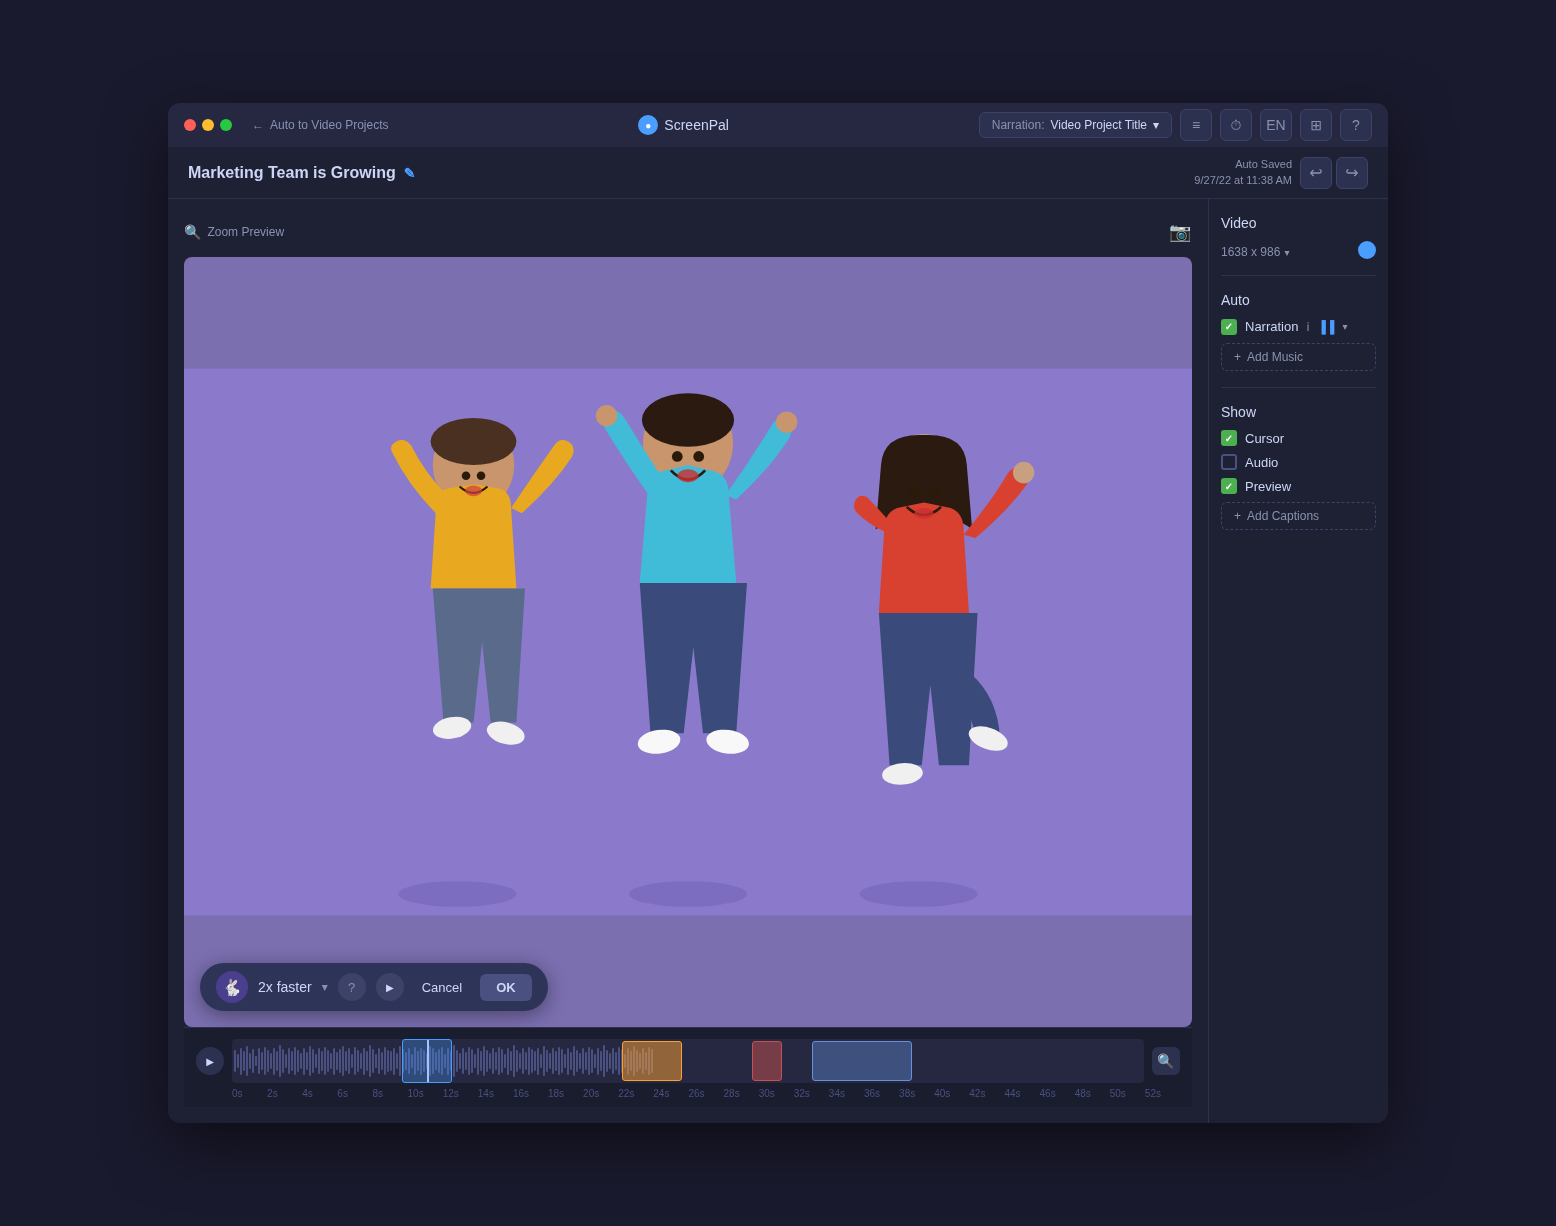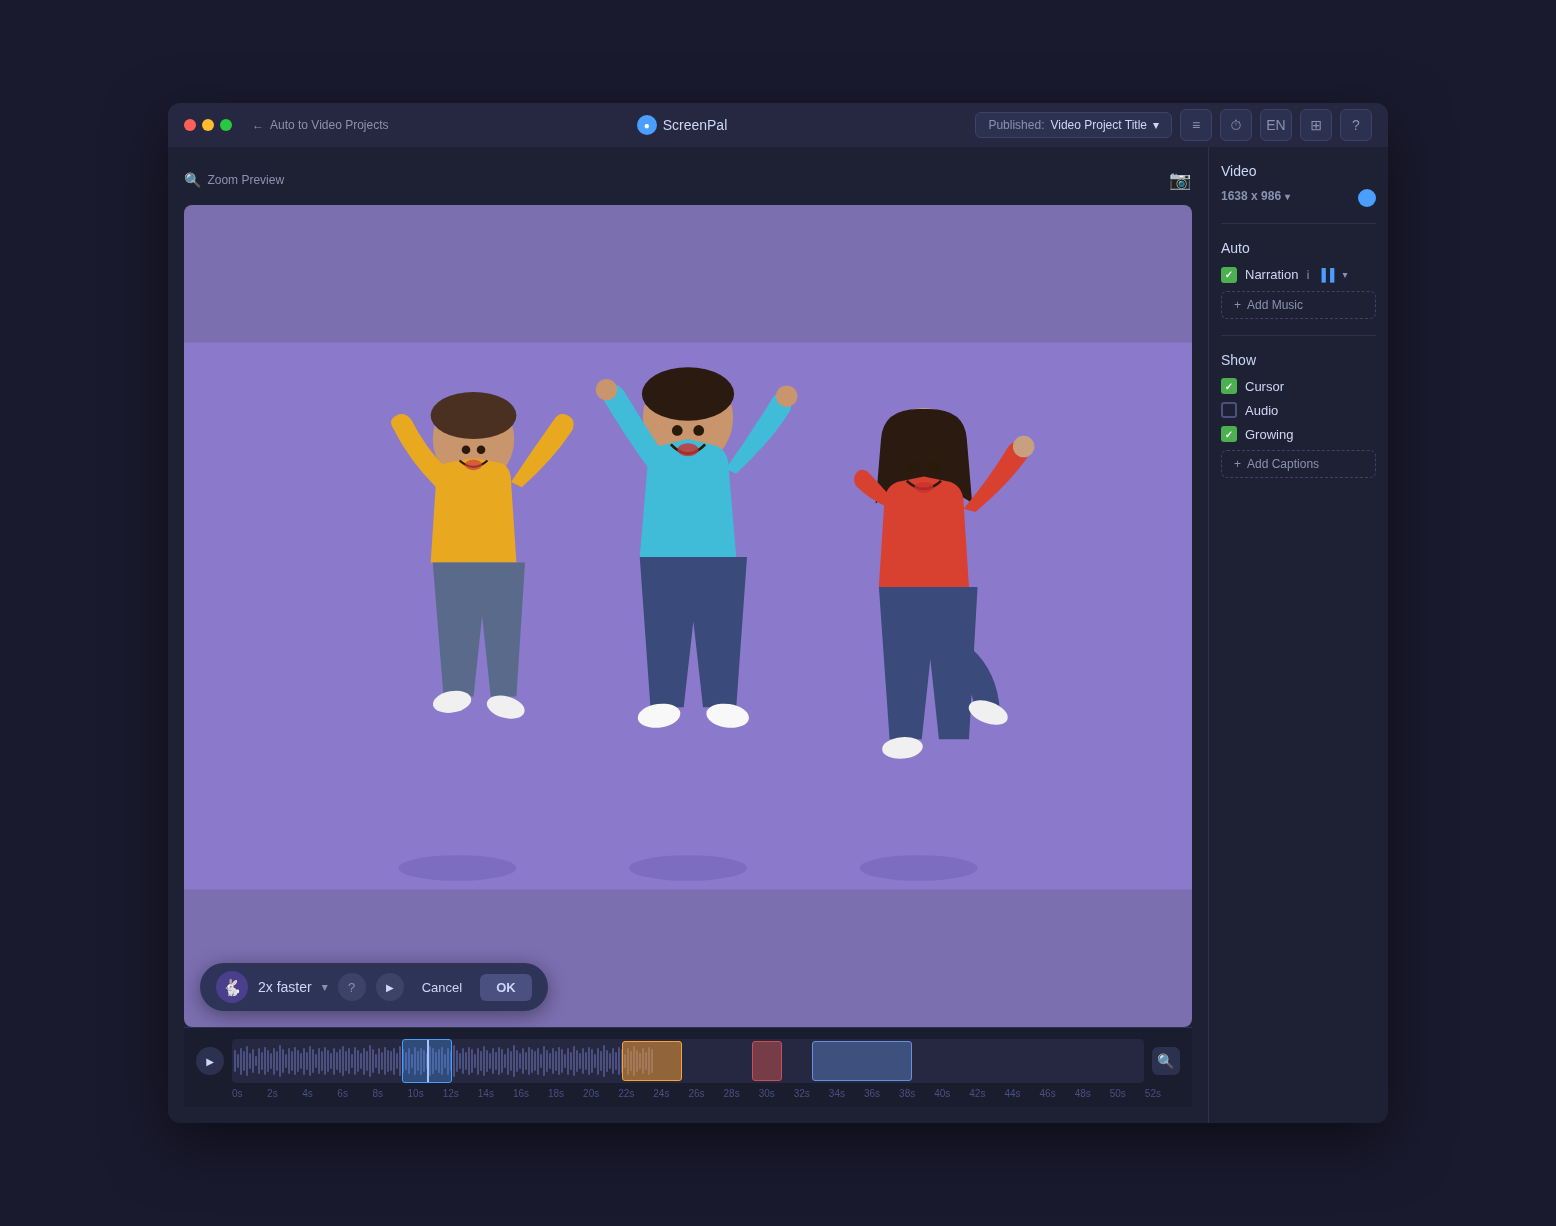--- a/index.html
+++ b/index.html
@@ -414,23 +414,22 @@
       flex-shrink: 0;
     }
     .panel-section-title {
       color: #ccd6f6;
       font-size: 14px;
       font-weight: 500;
       margin-bottom: 10px;
     }
     .canvas-size {
       display: flex;
-      align-items: flex-start;
+      align-items: flex-end;
       gap: 8px;
-      font-weight: bold;
     }
     .size-label {
       color: #8892b0;
       font-size: 12px;
       display: flex;
       align-items: center;
       gap: 4px;
     }
     .size-chevron { font-size: 10px; }
     .color-dot {
@@ -543,21 +542,21 @@
       <span>Auto to Video Projects</span>
     </div>
     <div class="title-center">
       <div class="screenpal-logo">
         <div class="logo-icon">●</div>
         <span>ScreenPal</span>
       </div>
     </div>
     <div class="title-right">
       <div class="publish-btn">
-        <span class="pub-label">Published:</span>
+        <span class="pub-label">Narration:</span>
         <span>Video Project Title</span>
         <span>▾</span>
       </div>
       <div class="icon-btn">
         <span>≡</span>
       </div>
       <div class="icon-btn">
         <span>⏱</span>
       </div>
       <div class="icon-btn">
@@ -565,20 +564,40 @@
       </div>
       <div class="icon-btn">
         <span>⊞</span>
       </div>
       <div class="icon-btn">
         <span>?</span>
       </div>
     </div>
   </div>
 
+  <div class="toolbar">
+    <div class="project-title">
+      <span>Marketing Team is Growing</span>
+      <span class="edit-icon">✎</span>
+    </div>
+    <div class="toolbar-right">
+      <div class="auto-saved">
+        <div>Auto Saved</div>
+        <div>9/27/22 at 11:38 AM</div>
+      </div>
+      <div class="undo-redo">
+        <div class="undo-btn">
+          <span>↩</span>
+        </div>
+        <div class="redo-btn">
+          <span>↪</span>
+        </div>
+      </div>
+    </div>
+  </div>
 
   <div class="main-content">
 
     <div class="editor-area">
       <div class="zoom-bar">
         <div class="zoom-preview">
           <span class="zoom-icon">🔍</span>
           <span>Zoom Preview</span>
         </div>
         <div class="camera-icon-btn">
@@ -929,21 +948,21 @@
           <span class="checkbox-label">Cursor</span>
         </div>
         <div class="checkbox-row">
           <div class="checkbox-unchecked"></div>
           <span class="checkbox-label">Audio</span>
         </div>
         <div class="checkbox-row">
           <div class="checkbox-checked">
             <span class="check-mark">✓</span>
           </div>
-          <span class="checkbox-label">Growing</span>
+          <span class="checkbox-label">Preview</span>
         </div>
         <button class="add-captions-btn">
           <span>+</span>
           <span>Add Captions</span>
         </button>
       </div>
     </div>
   </div>
 </div>
 

